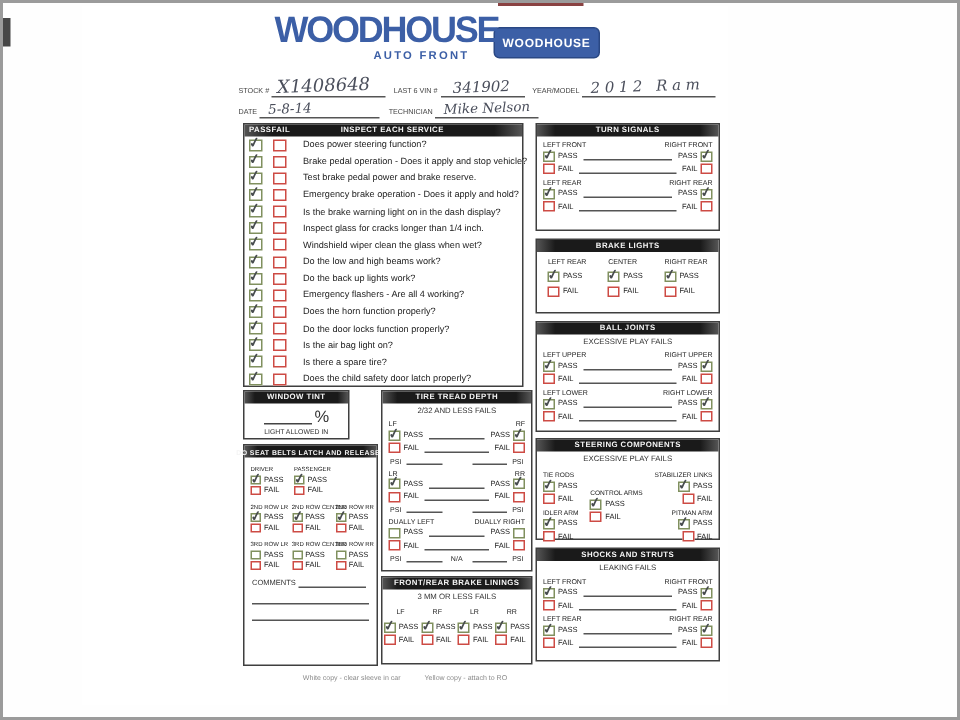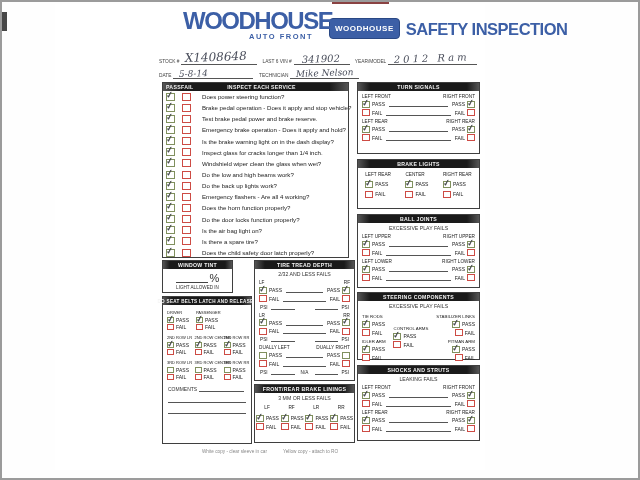--- a/index.html
+++ b/index.html
@@ -99,21 +99,20 @@
   <div class="artifact-dark"></div>
 
   <div class="page">
 
     <div class="hdr">
       <div class="logo">
         <div class="logo-main">WOODHOUSE</div>
         <div class="logo-sub">AUTO FRONT</div>
       </div>
       <div class="badge">WOODHOUSE</div>
-      <div class="title">SAFETY INSPECTION</div>
     </div>
 
     <div class="frow" style="left:104px;top:48px;width:318px;">
       <span class="flabel">STOCK #</span>
       <span class="fline" style="width:84px;">
         <span class="hand" style="font-size:12px;left:4px;">X1408648</span>
       </span>
       <span class="flabel" style="margin-left:5px;">LAST 6 VIN #</span>
       <span class="fline" style="width:62px;">
         <span class="hand" style="font-size:10px;left:8px;">341902</span>

